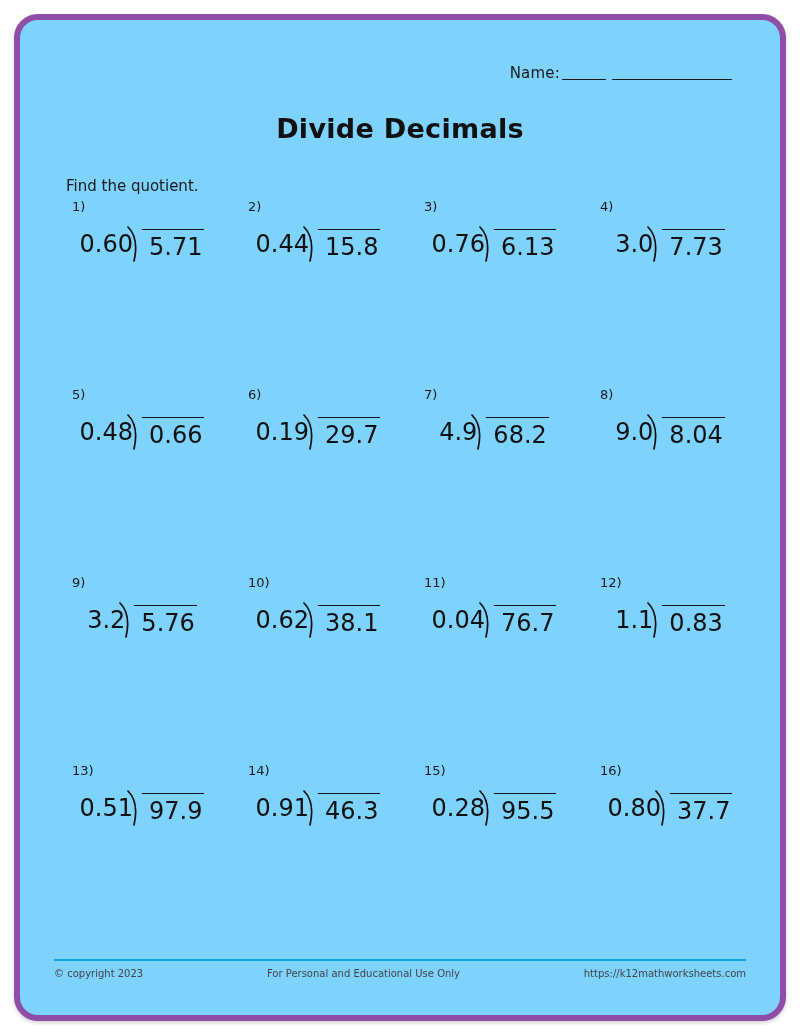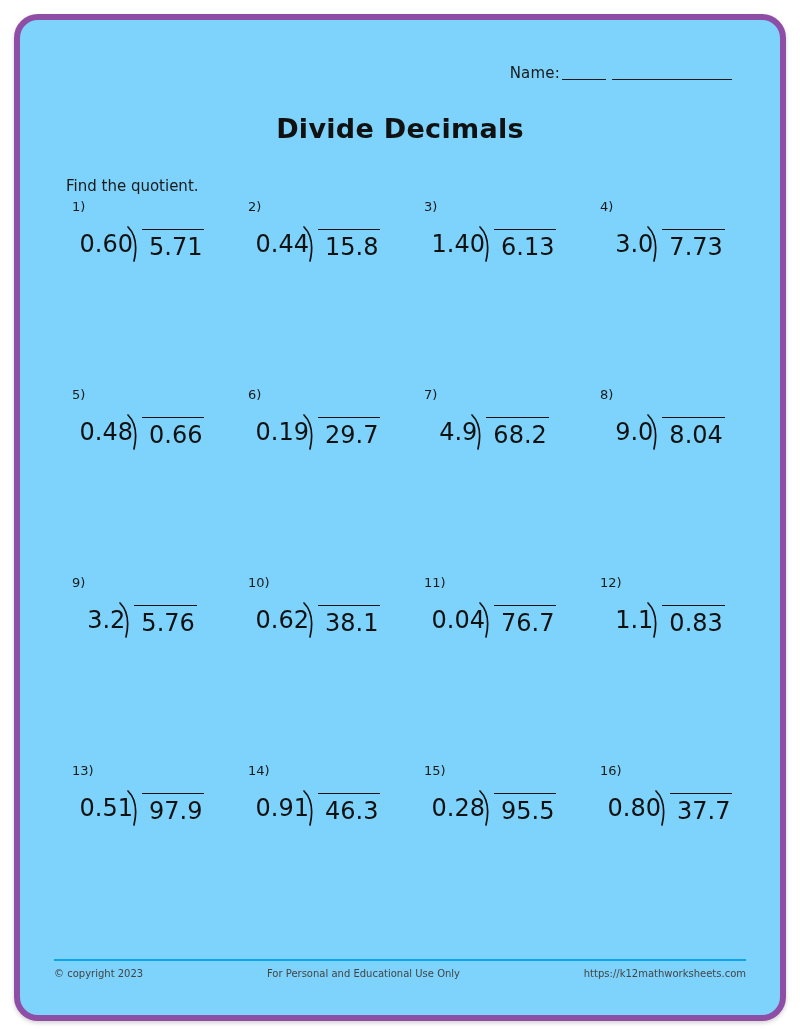--- a/index.html
+++ b/index.html
@@ -199,21 +199,21 @@
                 </svg>
               </span>
             <span class="dividend">15.8</span>
           </span>
         </div>
       </div>
 
       <div class="cell">
         <div class="num">3)</div>
         <div class="problem">
-          <span class="divisor">1.40</span>
+          <span class="divisor">0.76</span>
           <span class="bracket">
             <span class="curve">
                 <svg width="12" height="36" viewBox="0 0 12 36">
                   <path d="M1 1 C 9 9, 10 22, 7 35" stroke="#111111" stroke-width="1.7" fill="none" stroke-linecap="round"></path>
                 </svg>
               </span>
             <span class="dividend">6.13</span>
           </span>
         </div>
       </div>

